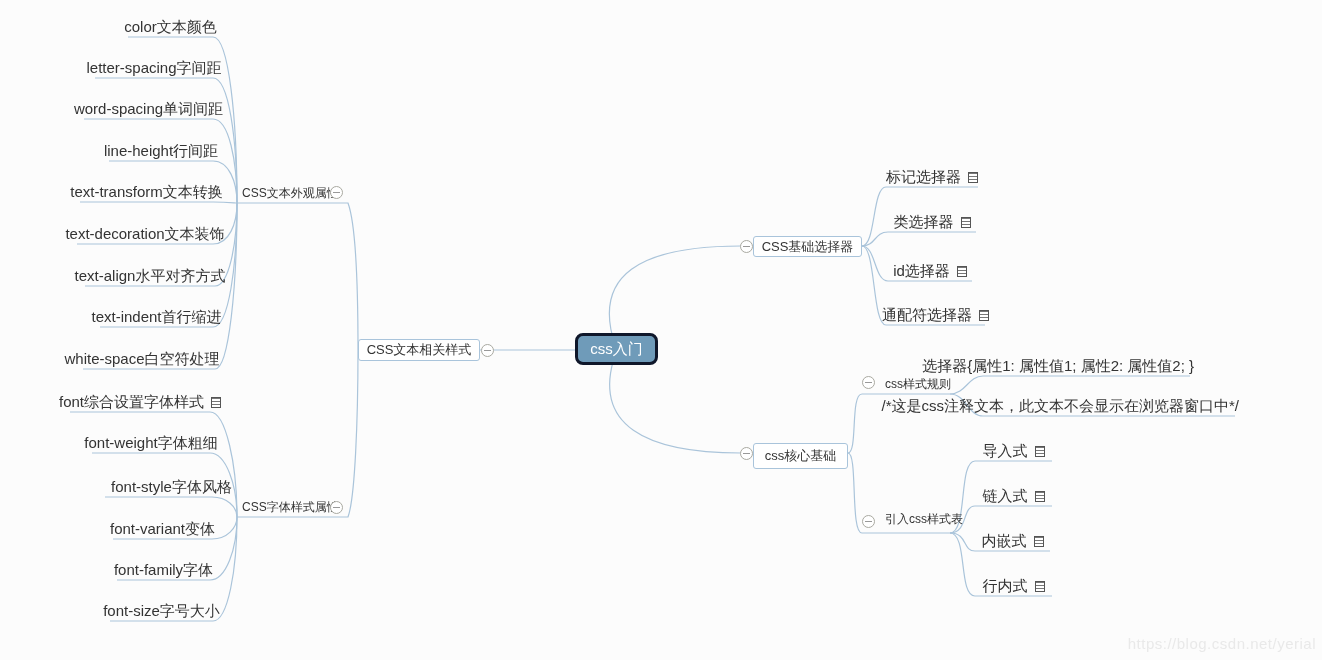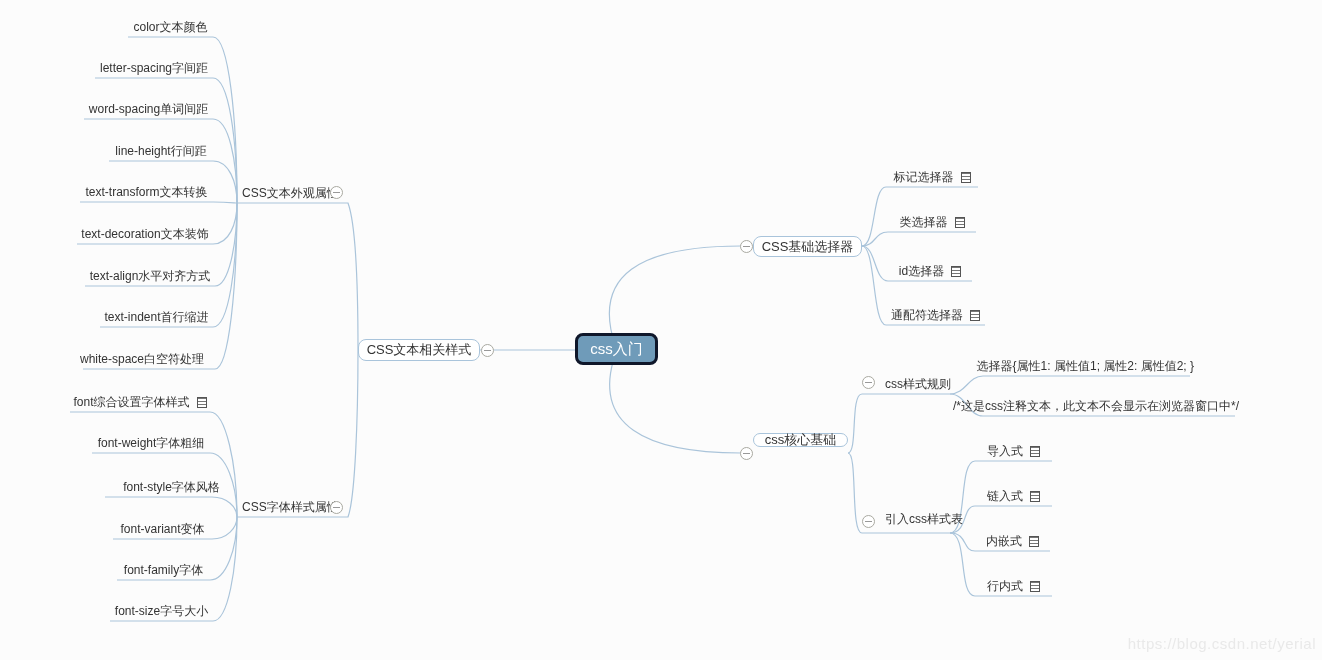--- a/index.html
+++ b/index.html
@@ -6,30 +6,30 @@
   body{
     width:1322px;height:660px;position:relative;overflow:hidden;
     background:#fcfcfc;
     font-family:"Liberation Sans", sans-serif;
     color:#333;
   }
   svg.links{position:absolute;left:0;top:0;width:1322px;height:660px;}
   svg.links path{fill:none;stroke:#aac4da;stroke-width:1.2px;}
   .leaf{
     position:absolute;height:19px;display:flex;align-items:center;justify-content:center;
-    gap:7px;font-size:12px;white-space:nowrap;cursor:default;
+    gap:7px;font-size:15px;white-space:nowrap;cursor:default;
   }
   .leaf.la{justify-content:flex-end;padding-left:4px;}
   .topic2{
     position:absolute;height:19px;display:flex;align-items:center;justify-content:flex-start;
     padding-left:5px;font-size:12px;white-space:nowrap;cursor:default;
   }
   .box1{
     position:absolute;display:flex;align-items:center;justify-content:center;
-    background:#ffffff;border:1px solid #a9c4db;border-radius:8px;
+    background:#ffffff;border:1px solid #a9c4db;border-radius:3px;
     font-size:13px;white-space:nowrap;box-sizing:border-box;cursor:default;
   }
   .root{
     position:absolute;display:flex;align-items:center;justify-content:center;
     background:#6f9bb9;border:3px solid #0f172a;border-radius:8px;
     color:#fff;font-size:15px;white-space:nowrap;box-sizing:border-box;cursor:default;
   }
   .expander{
     position:absolute;width:13px;height:13px;border-radius:50%;
     background:#fff;border:1px solid #a9a9a1;box-sizing:border-box;cursor:pointer;
@@ -88,21 +88,21 @@
   <path d="M 950,533 C 968,533 958,461 975,461 H 1052"></path>
   <path d="M 950,533 C 968,533 962,506 975,506 H 1052"></path>
   <path d="M 950,533 C 968,533 962,551 975,551 H 1050"></path>
   <path d="M 950,533 C 968,533 958,596 975,596 H 1052"></path>
 </svg>
 
 <div class="root" style="left:575px;top:333px;width:83px;height:32px">css入门</div>
 
 <div class="box1" style="left:358px;top:339px;width:122px;height:22px">CSS文本相关样式</div>
 <div class="box1" style="left:753px;top:236px;width:109px;height:21px">CSS基础选择器</div>
-<div class="box1" style="left:753px;top:433px;width:95px;height:14px">css核心基础</div>
+<div class="box1" style="left:753px;top:443px;width:95px;height:26px">css核心基础</div>
 
 <div class="topic2" style="left:237px;top:184px;width:111px">CSS文本外观属性</div>
 <div class="topic2" style="left:237px;top:498px;width:111px">CSS字体样式属性</div>
 <div class="topic2" style="left:880px;top:375px;width:72px">css样式规则</div>
 <div class="topic2" style="left:880px;top:510px;width:86px">引入css样式表</div>
 
 <div class="expander" style="left:330px;top:186px"></div>
 <div class="expander" style="left:330px;top:501px"></div>
 <div class="expander" style="left:481px;top:344px"></div>
 <div class="expander" style="left:740px;top:240px"></div>

